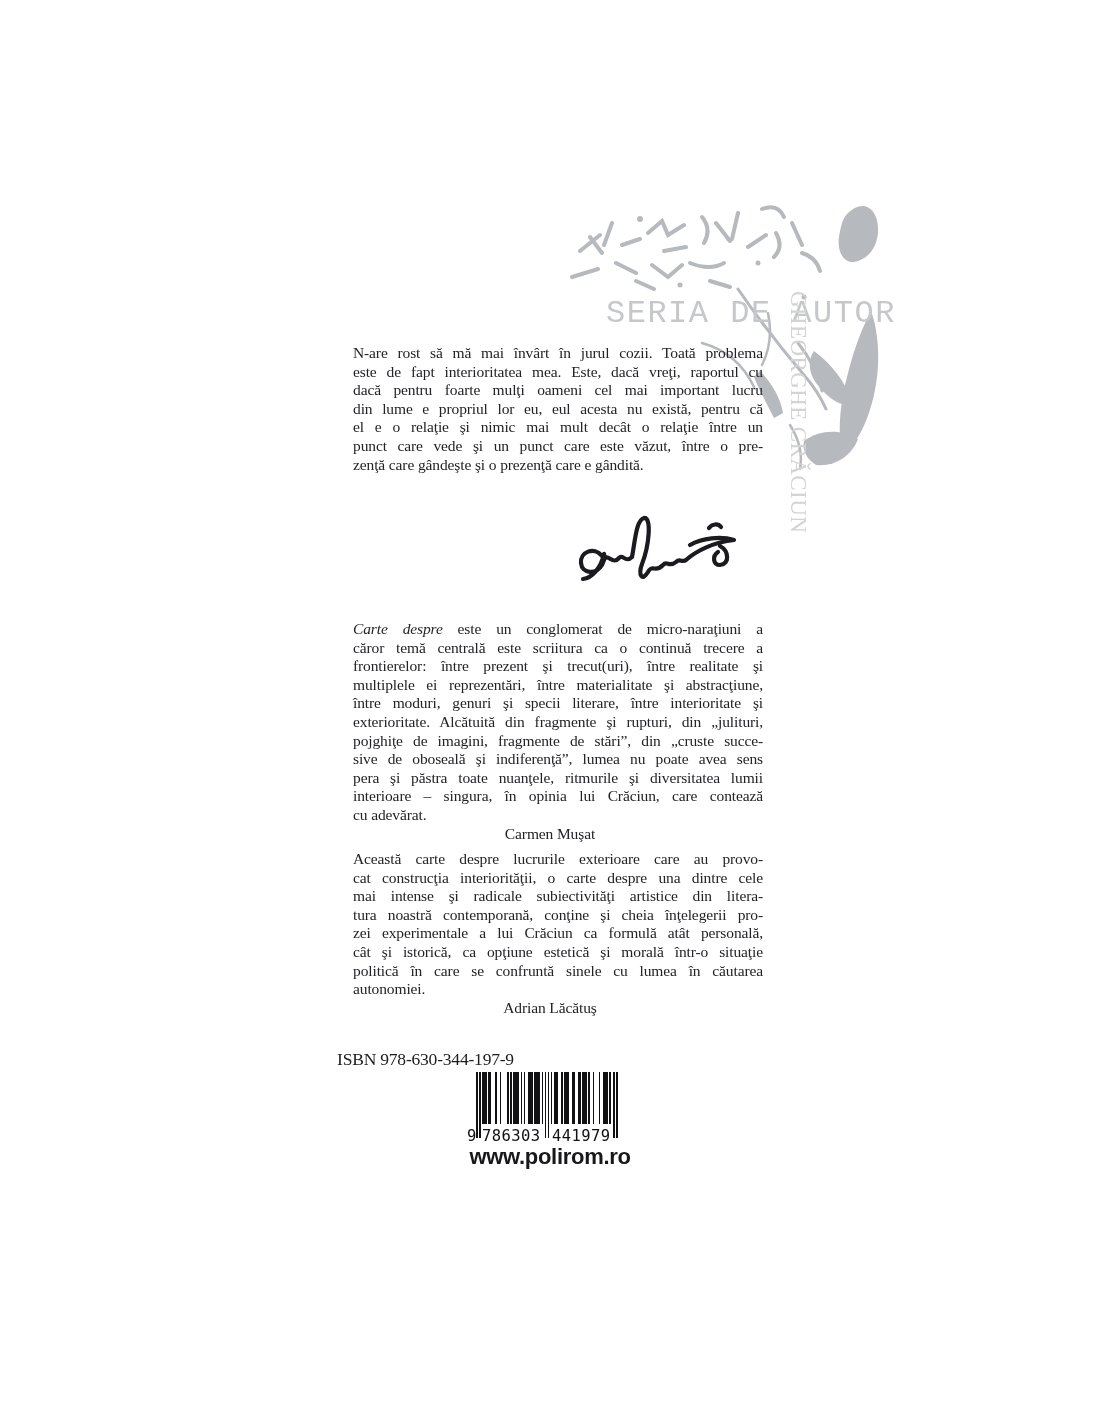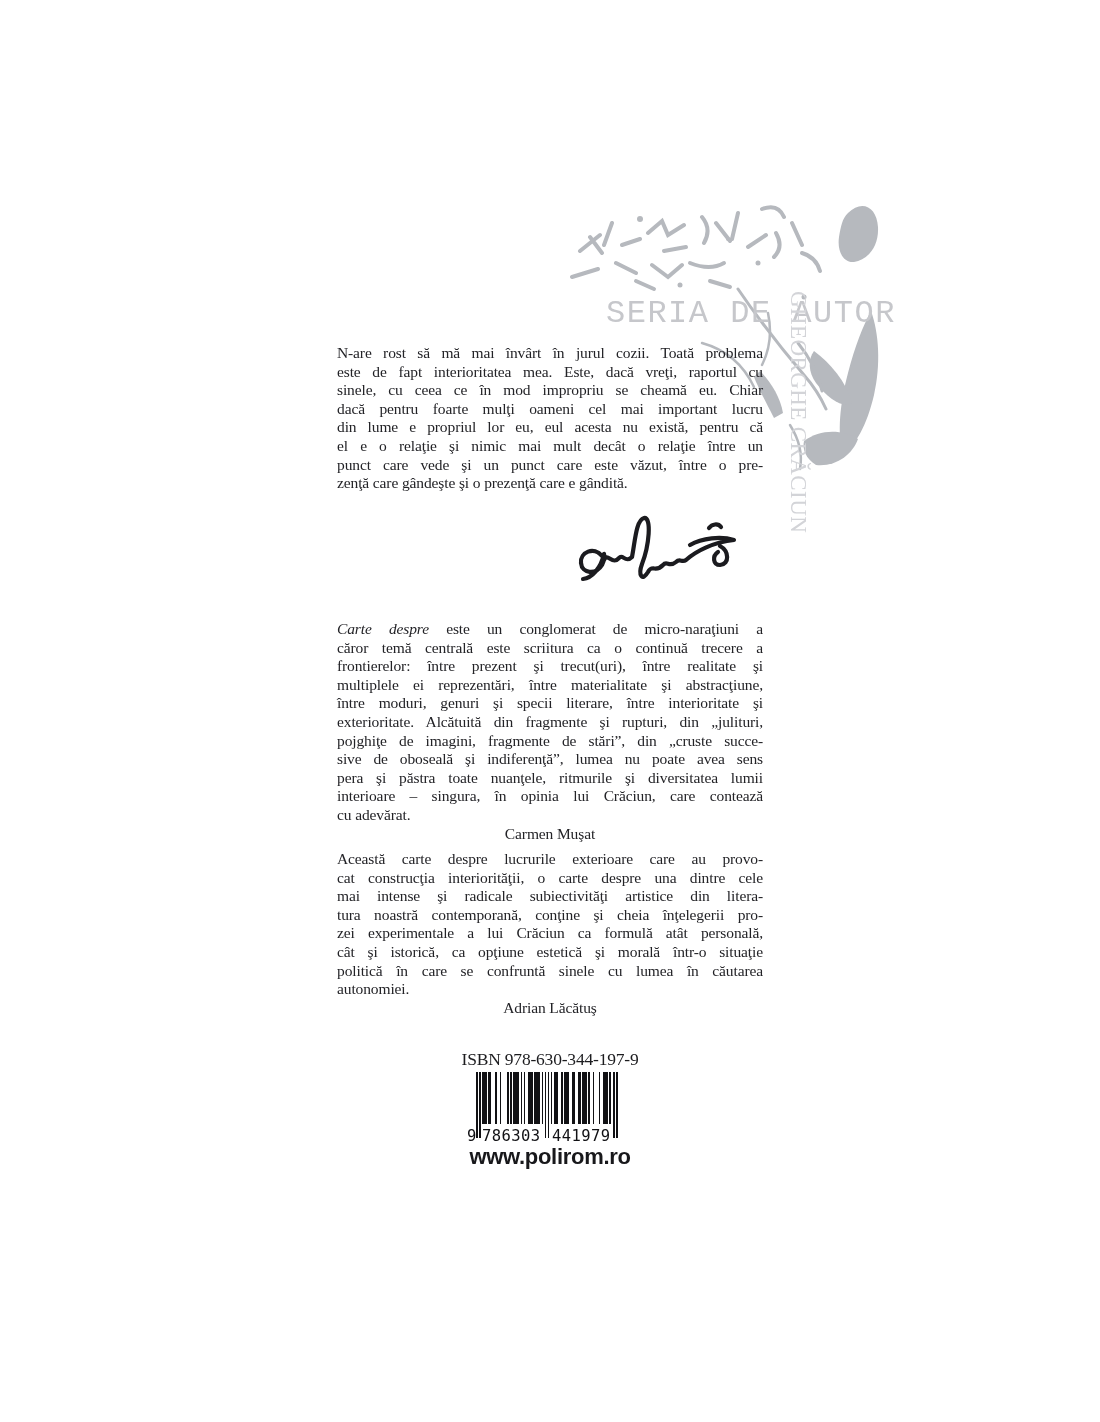--- a/index.html
+++ b/index.html
@@ -17,36 +17,36 @@
   
   .author-vertical{position:absolute;left:785px;top:291px;height:250px;
     writing-mode:vertical-rl;text-orientation:mixed;
     font-family:"Liberation Serif",serif;font-size:23px;letter-spacing:.4px;
     color:#d3d4d8;white-space:nowrap;}
 
   
   .textblock{position:absolute;left:337px;width:426px;
     font-size:15.5px;line-height:18.6px;letter-spacing:-.12px;
     color:#232327;}
-  .textblock .line{text-align:justify;text-align-last:justify;}
+  .textblock .line{text-align:justify;text-align-last:justify;margin-left:16px;}
   .textblock .line.last{text-align-last:left;}
   .textblock .line i{font-style:italic;}
   .attribution{text-align:center;margin-top:0;}
 
   #excerpt{top:344px;}
   #blurb1{top:620px;}
   #blurb2{top:850px;}
 
   .signature{position:absolute;left:568px;top:504px;width:200px;height:88px;}
   .signature path{fill:none;stroke:#1b1b1f;stroke-width:4.2;
     stroke-linecap:round;stroke-linejoin:round;}
 
   
   .isbn-label{position:absolute;left:337px;width:426px;top:1049px;
-    text-align:center;font-family:"Liberation Serif",serif;
+    font-family:"Liberation Serif",serif;
     font-size:17.5px;letter-spacing:-.2px;color:#1c1c1f;}
   .barcode{position:absolute;left:467px;top:1072px;}
   .barcode rect{fill:#111114;}
   .barcode text{fill:#111114;font-family:"DejaVu Sans Mono",monospace;
     font-size:15.5px;}
   .website{position:absolute;left:337px;width:426px;top:1144px;
     text-align:center;font-family:"Liberation Sans",sans-serif;
     font-weight:bold;font-size:22px;letter-spacing:-.3px;color:#18181b;}
 </style>
 </head>
@@ -83,21 +83,20 @@
     <circle cx="252" cy="104" r="2.5"></circle>
   </g>
 </svg>
 
 <div class="series-label">SERIA DE AUTOR</div>
 <div class="author-vertical">GHEORGHE CRĂCIUN</div>
 
 <div class="textblock" id="excerpt">
     <div class="line">N-are rost să mă mai învârt în jurul cozii. Toată problema</div>
     <div class="line">este de fapt interioritatea mea. Este, dacă vreţi, raportul cu</div>
-    <div class="line">sinele, cu ceea ce în mod impropriu se cheamă eu. Chiar</div>
     <div class="line">dacă pentru foarte mulţi oameni cel mai important lucru</div>
     <div class="line">din lume e propriul lor eu, eul acesta nu există, pentru că</div>
     <div class="line">el e o relaţie şi nimic mai mult decât o relaţie între un</div>
     <div class="line">punct care vede şi un punct care este văzut, între o pre-</div>
     <div class="line last">zenţă care gândeşte şi o prezenţă care e gândită.</div>
   </div>
 
 <svg class="signature" viewBox="0 0 200 88" aria-hidden="true">
   <path d="M34,52 C26,42 12,48 13,59 C14,70 28,71 34,61 C36,57 37,53 36,50
            C33,64 24,74 15,75

